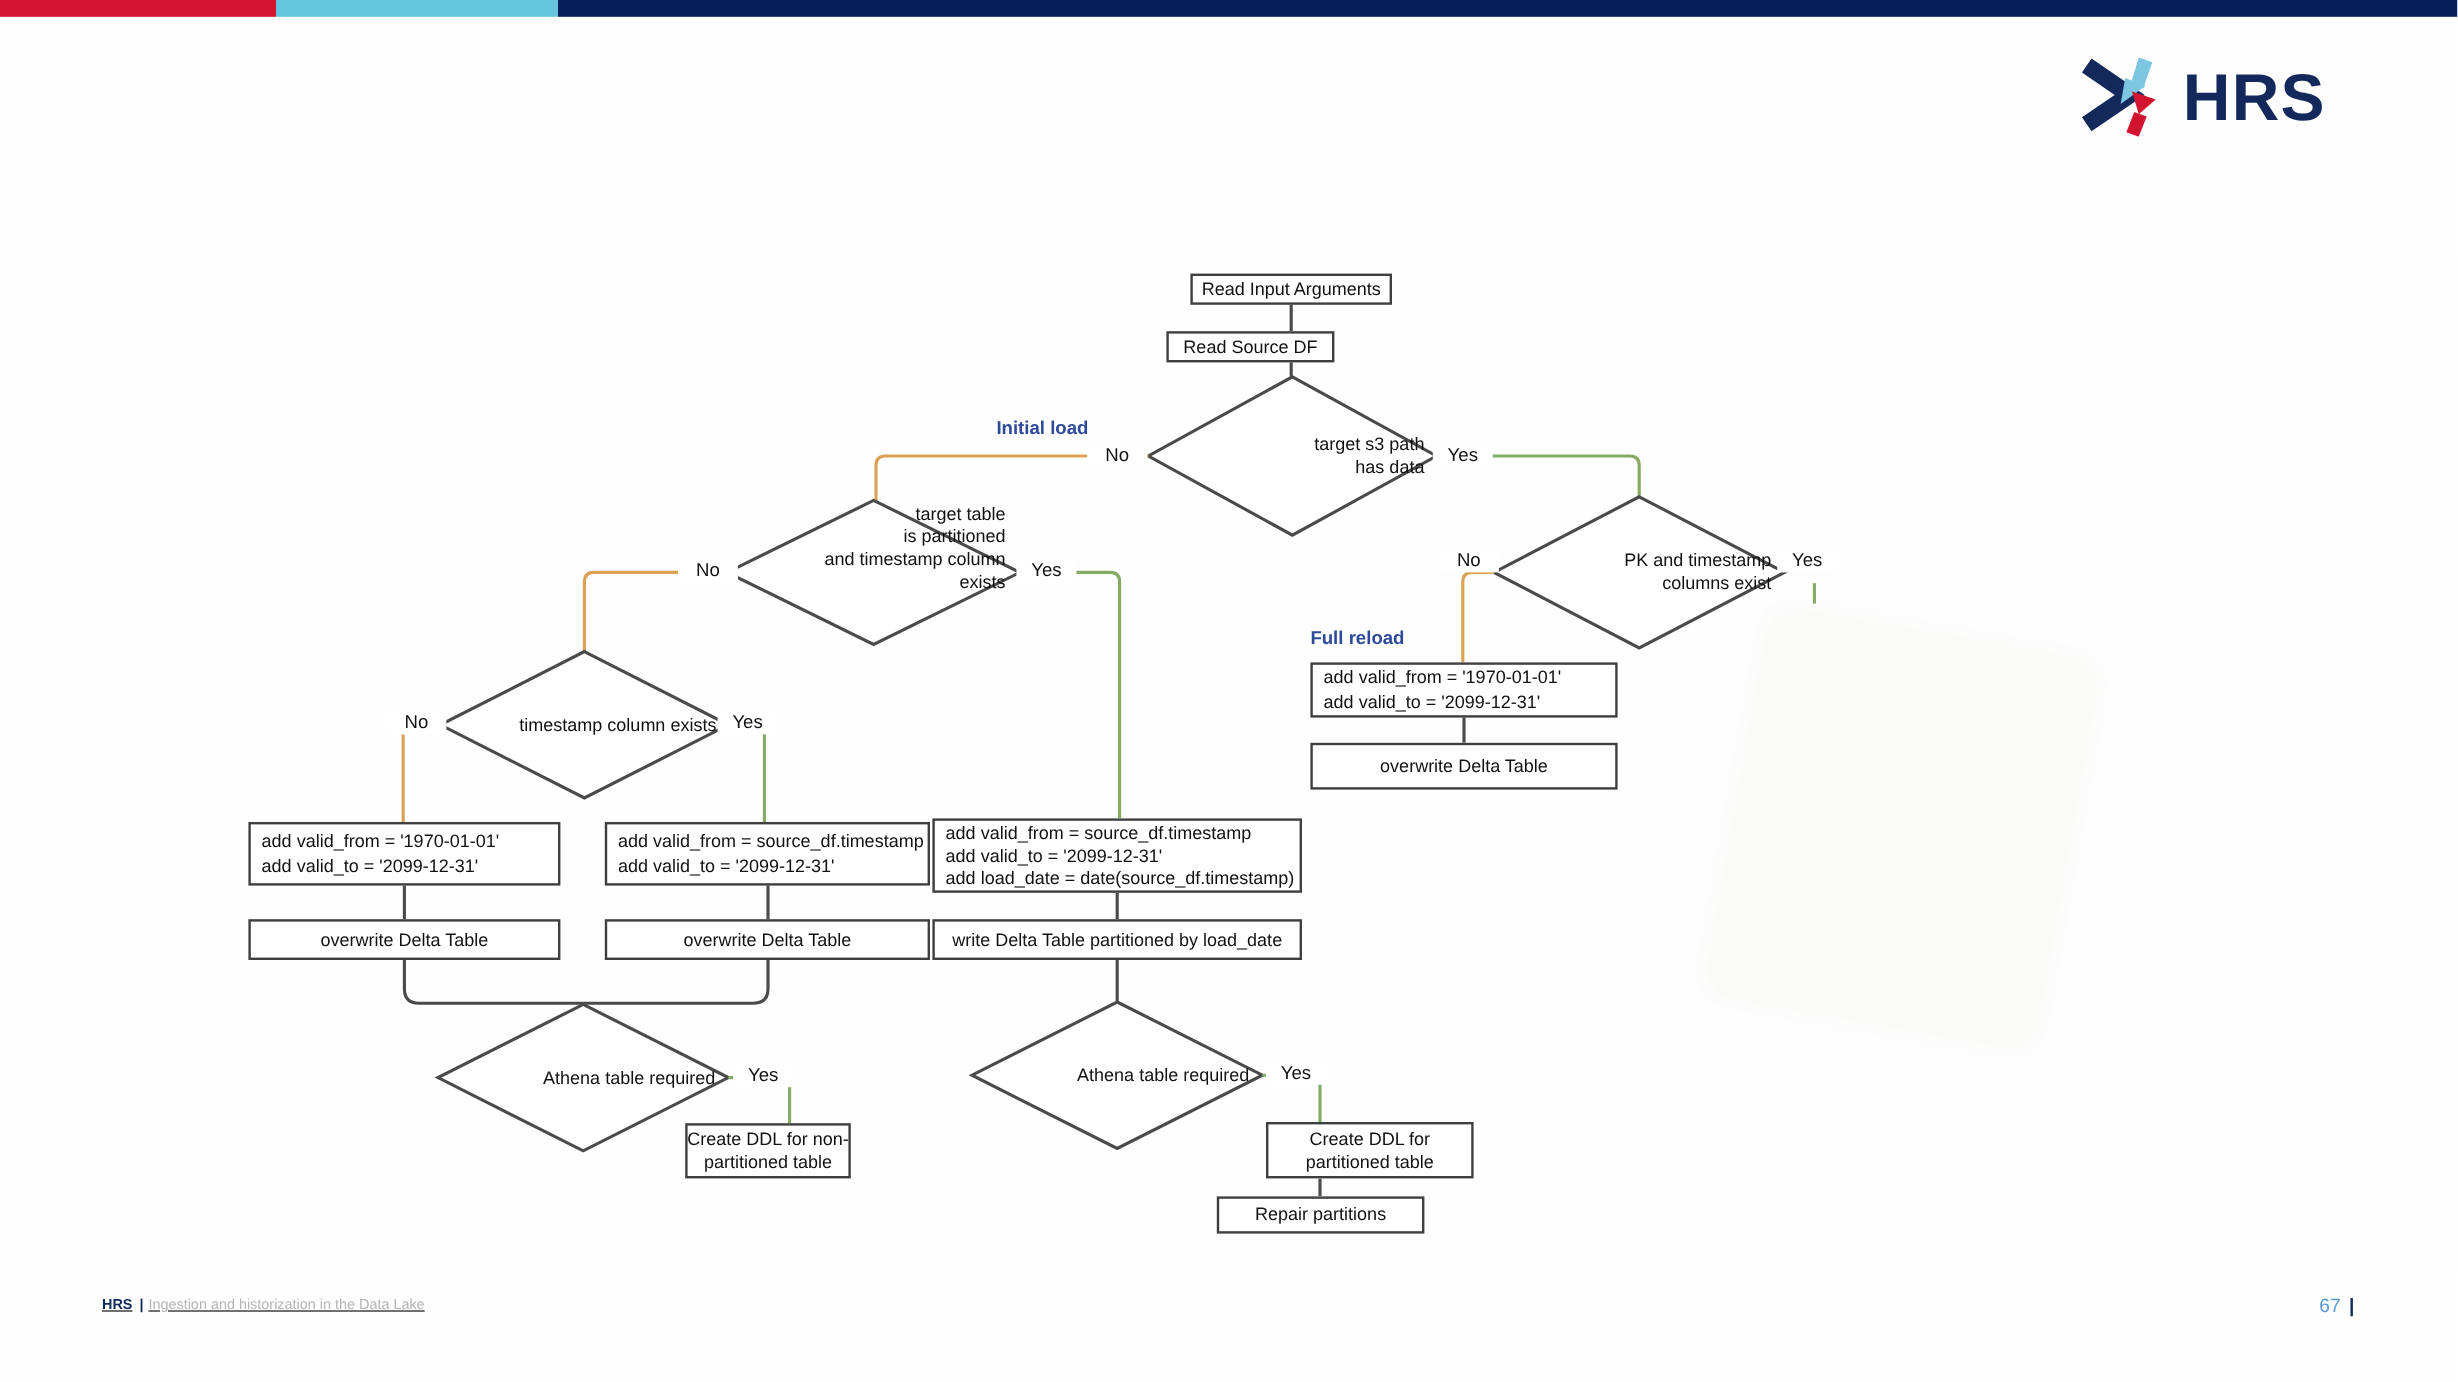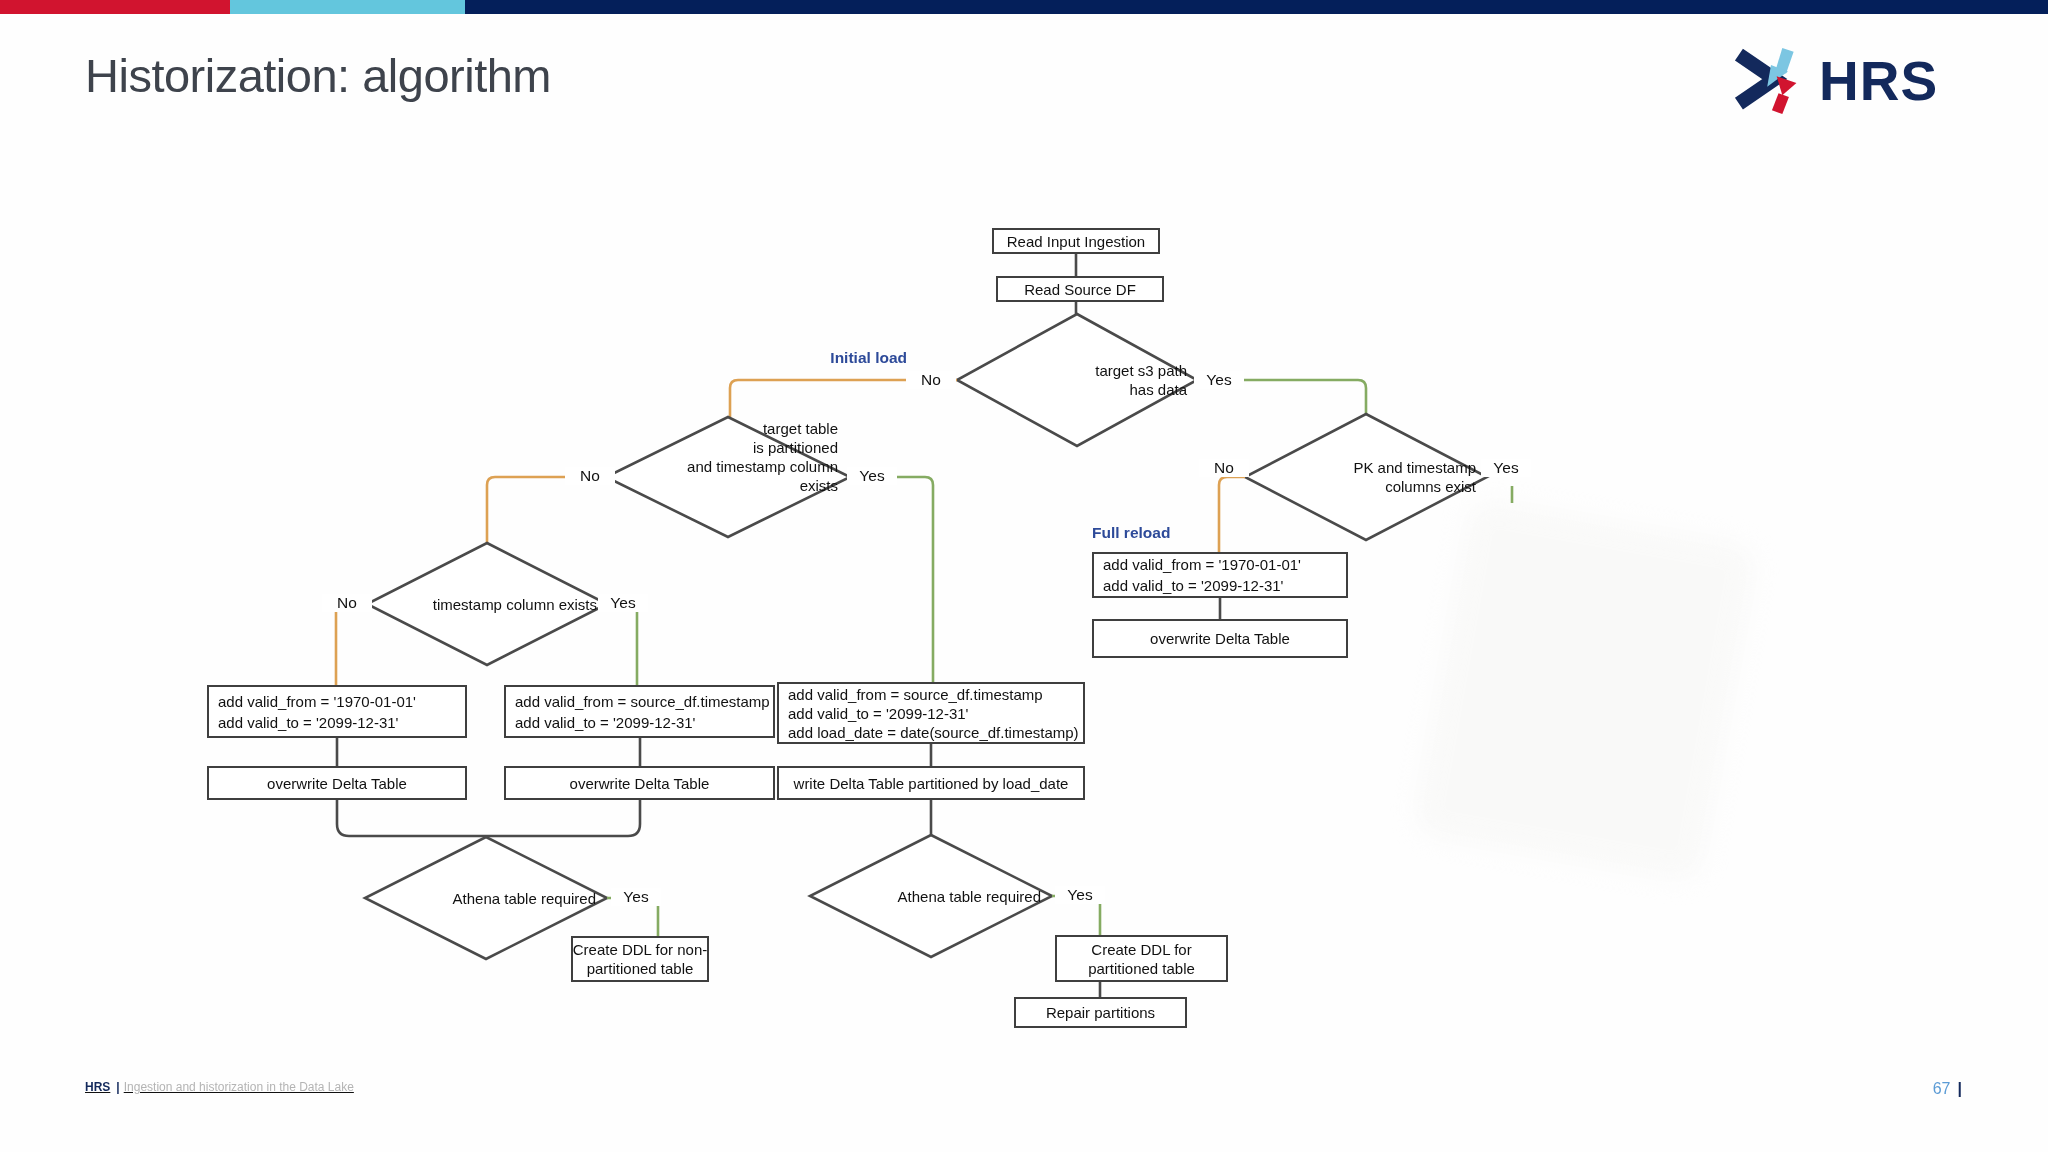--- a/index.html
+++ b/index.html
@@ -47,21 +47,20 @@
 </style>
 </head>
 <body>
 
 <div class="slide">
 
   <div class="bar bar-red"></div>
   <div class="bar bar-blue"></div>
   <div class="bar bar-navy"></div>
 
-  <div class="title">Historization: algorithm</div>
 
   <div class="logo">
     <svg width="76" height="66" viewBox="0 0 80 70">
       <path d="M6,7 L44,33 L6,59" fill="none" stroke="#13295c" stroke-width="15"></path>
       <polygon points="52,0 64,4 56,27 45,23" fill="#7cc6e2"></polygon>
       <polygon points="58,25 40,18 36,41" fill="#7cc6e2"></polygon>
       <polygon points="46,30 67,37 52,50" fill="#d1142f"></polygon>
       <polygon points="48,48 59,52 52,70 41,66" fill="#d1142f"></polygon>
     </svg>
     <span class="logo-text">HRS</span>
@@ -92,23 +91,23 @@
     <polygon class="dmd" points="931,835 1052,896 931,957 810,896"></polygon>
     <path class="edge-g" d="M1052,896 H1092 Q1100,896 1100,904 V935"></path>
     <line class="ln" x1="1100" y1="982" x2="1100" y2="997"></line>
     <polygon class="dmd" points="1366,414 1487,477 1366,540 1245,477"></polygon>
     <path class="edge-o" d="M1245,477 H1227 Q1219,477 1219,485 V552"></path>
     <line class="ln" x1="1220" y1="597" x2="1220" y2="619"></line>
     <line class="edge-g" x1="1512" y1="486" x2="1512" y2="503"></line>
   </svg>
 
   <div class="node center" style="left:992px;top:228px;width:168px;height:26px;">
-    <span class="ln1">Read Input Ingestion</span>
+    <span class="ln1">Read Input Arguments</span>
   </div>
-  <div class="node center" style="left:996px;top:276px;width:168px;height:26px;">
+  <div class="node center" style="left:972px;top:276px;width:140px;height:26px;">
     <span class="ln1">Read Source DF</span>
   </div>
 
   <div class="node left" style="left:207px;top:685px;width:260px;height:53px;">
     <span class="ln1">add valid_from = '1970-01-01'</span>
     <span class="ln1">add valid_to = '2099-12-31'</span>
   </div>
   <div class="node left" style="left:504px;top:685px;width:271px;height:53px;">
     <span class="ln1">add valid_from = source_df.timestamp</span>
     <span class="ln1">add valid_to = '2099-12-31'</span>

